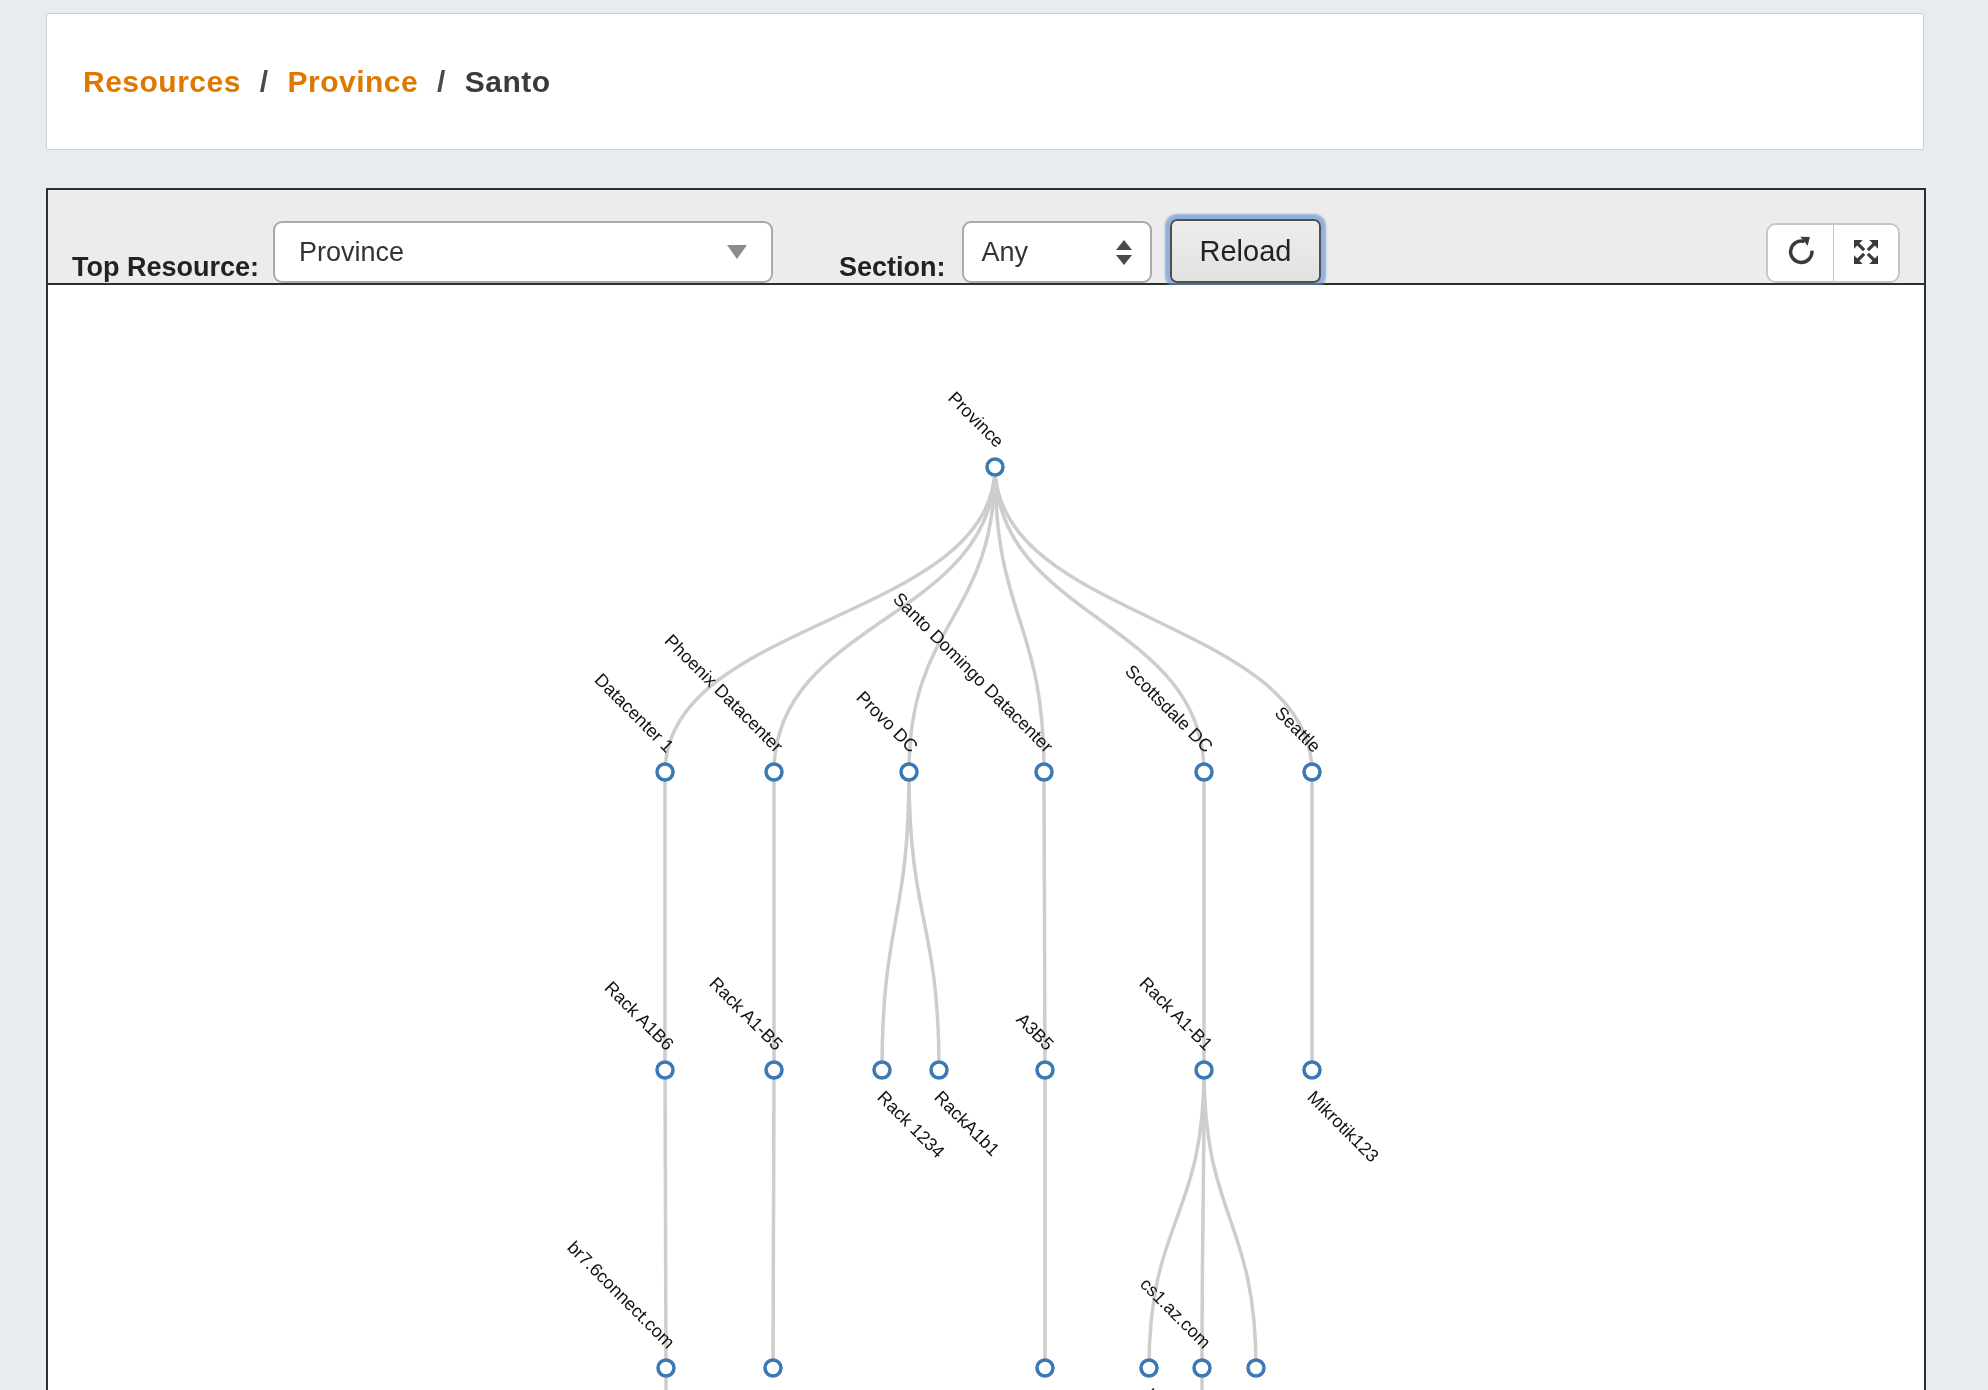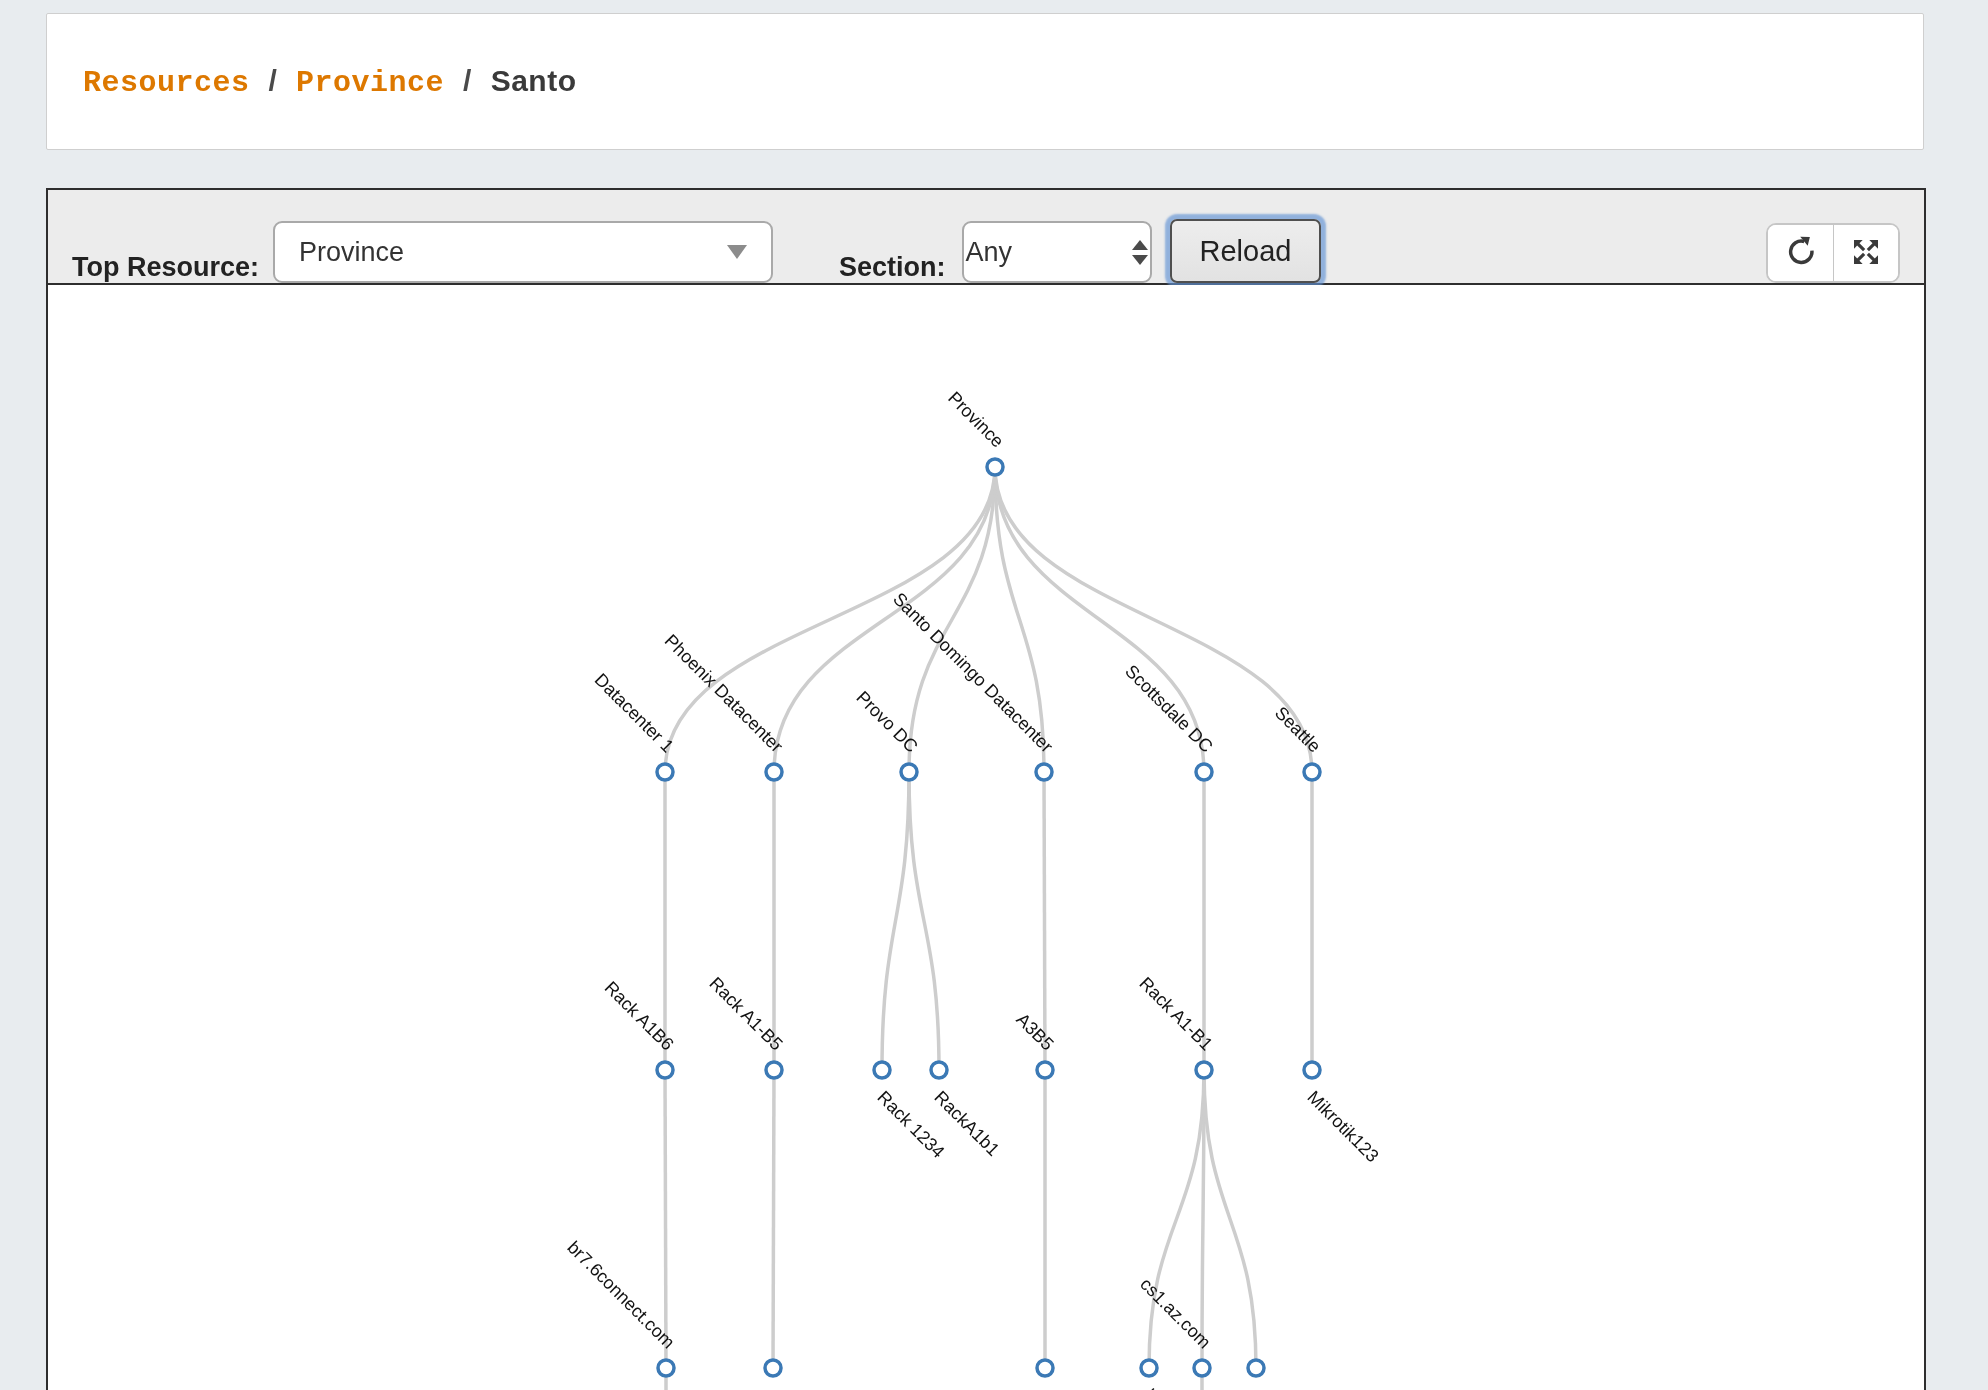--- a/index.html
+++ b/index.html
@@ -8,40 +8,40 @@
     background:#e8ecef;
     font-family:"Liberation Sans", sans-serif;
   }
   
   .crumb-card{
     position:absolute;left:46px;top:13px;width:1878px;height:137px;
     background:#ffffff;border:1px solid #cfcfcf;border-radius:2px;
     display:flex;align-items:center;padding-left:36px;box-sizing:border-box;
   }
   .crumb{font-size:30px;font-weight:bold;letter-spacing:.5px;}
-  .crumb-link{color:#dd7800;cursor:pointer;font-family:Liberation Mono, monospace;}
+  .crumb-link{color:#dd7800;cursor:pointer;}
   .crumb-sep{color:#4a4a4a;margin:0 10px;}
   .crumb-current{color:#3a3a3a;}
   
   .panel{
     position:absolute;left:46px;top:188px;width:1876px;height:1290px;
     background:#ffffff;border:2px solid #2e2e2e;box-sizing:content-box;
   }
   .toolbar{
     height:93px;background:#ececec;border-bottom:2px solid #2e2e2e;
     display:flex;align-items:flex-end;padding:0 24px;
   }
   .tb-label{font-size:27px;font-weight:bold;color:#222;white-space:nowrap;}
   .sel{
     background:#fff;border:2px solid #a9a9a9;border-radius:9px;height:62px;
     display:flex;align-items:center;box-sizing:border-box;cursor:pointer;
     font-size:27px;color:#333;
   }
   .sel-top{width:500px;margin-left:14px;padding:0 24px;justify-content:space-between;}
-  .sel-section{width:190px;margin-left:16px;padding:0 2px;justify-content:space-between;}
+  .sel-section{width:190px;margin-left:16px;padding:0 18px;justify-content:space-between;}
   .tri-down{width:0;height:0;border-left:10px solid transparent;border-right:10px solid transparent;border-top:14px solid #8c8c8c;}
   .spinner{display:flex;flex-direction:column;gap:5px;align-items:center;}
   .spin-up{width:0;height:0;border-left:8px solid transparent;border-right:8px solid transparent;border-bottom:10px solid #4a4a4a;}
   .spin-down{width:0;height:0;border-left:8px solid transparent;border-right:8px solid transparent;border-top:10px solid #4a4a4a;}
   .sec-label{margin-left:66px;}
   .reload-btn{
     margin-left:18px;height:64px;padding:0 28px;font-size:29px;color:#222;
     font-family:"Liberation Sans", sans-serif;
     background:linear-gradient(#ededed,#e2e2e2);
     border:2px solid #4f4f4f;border-radius:7px;

